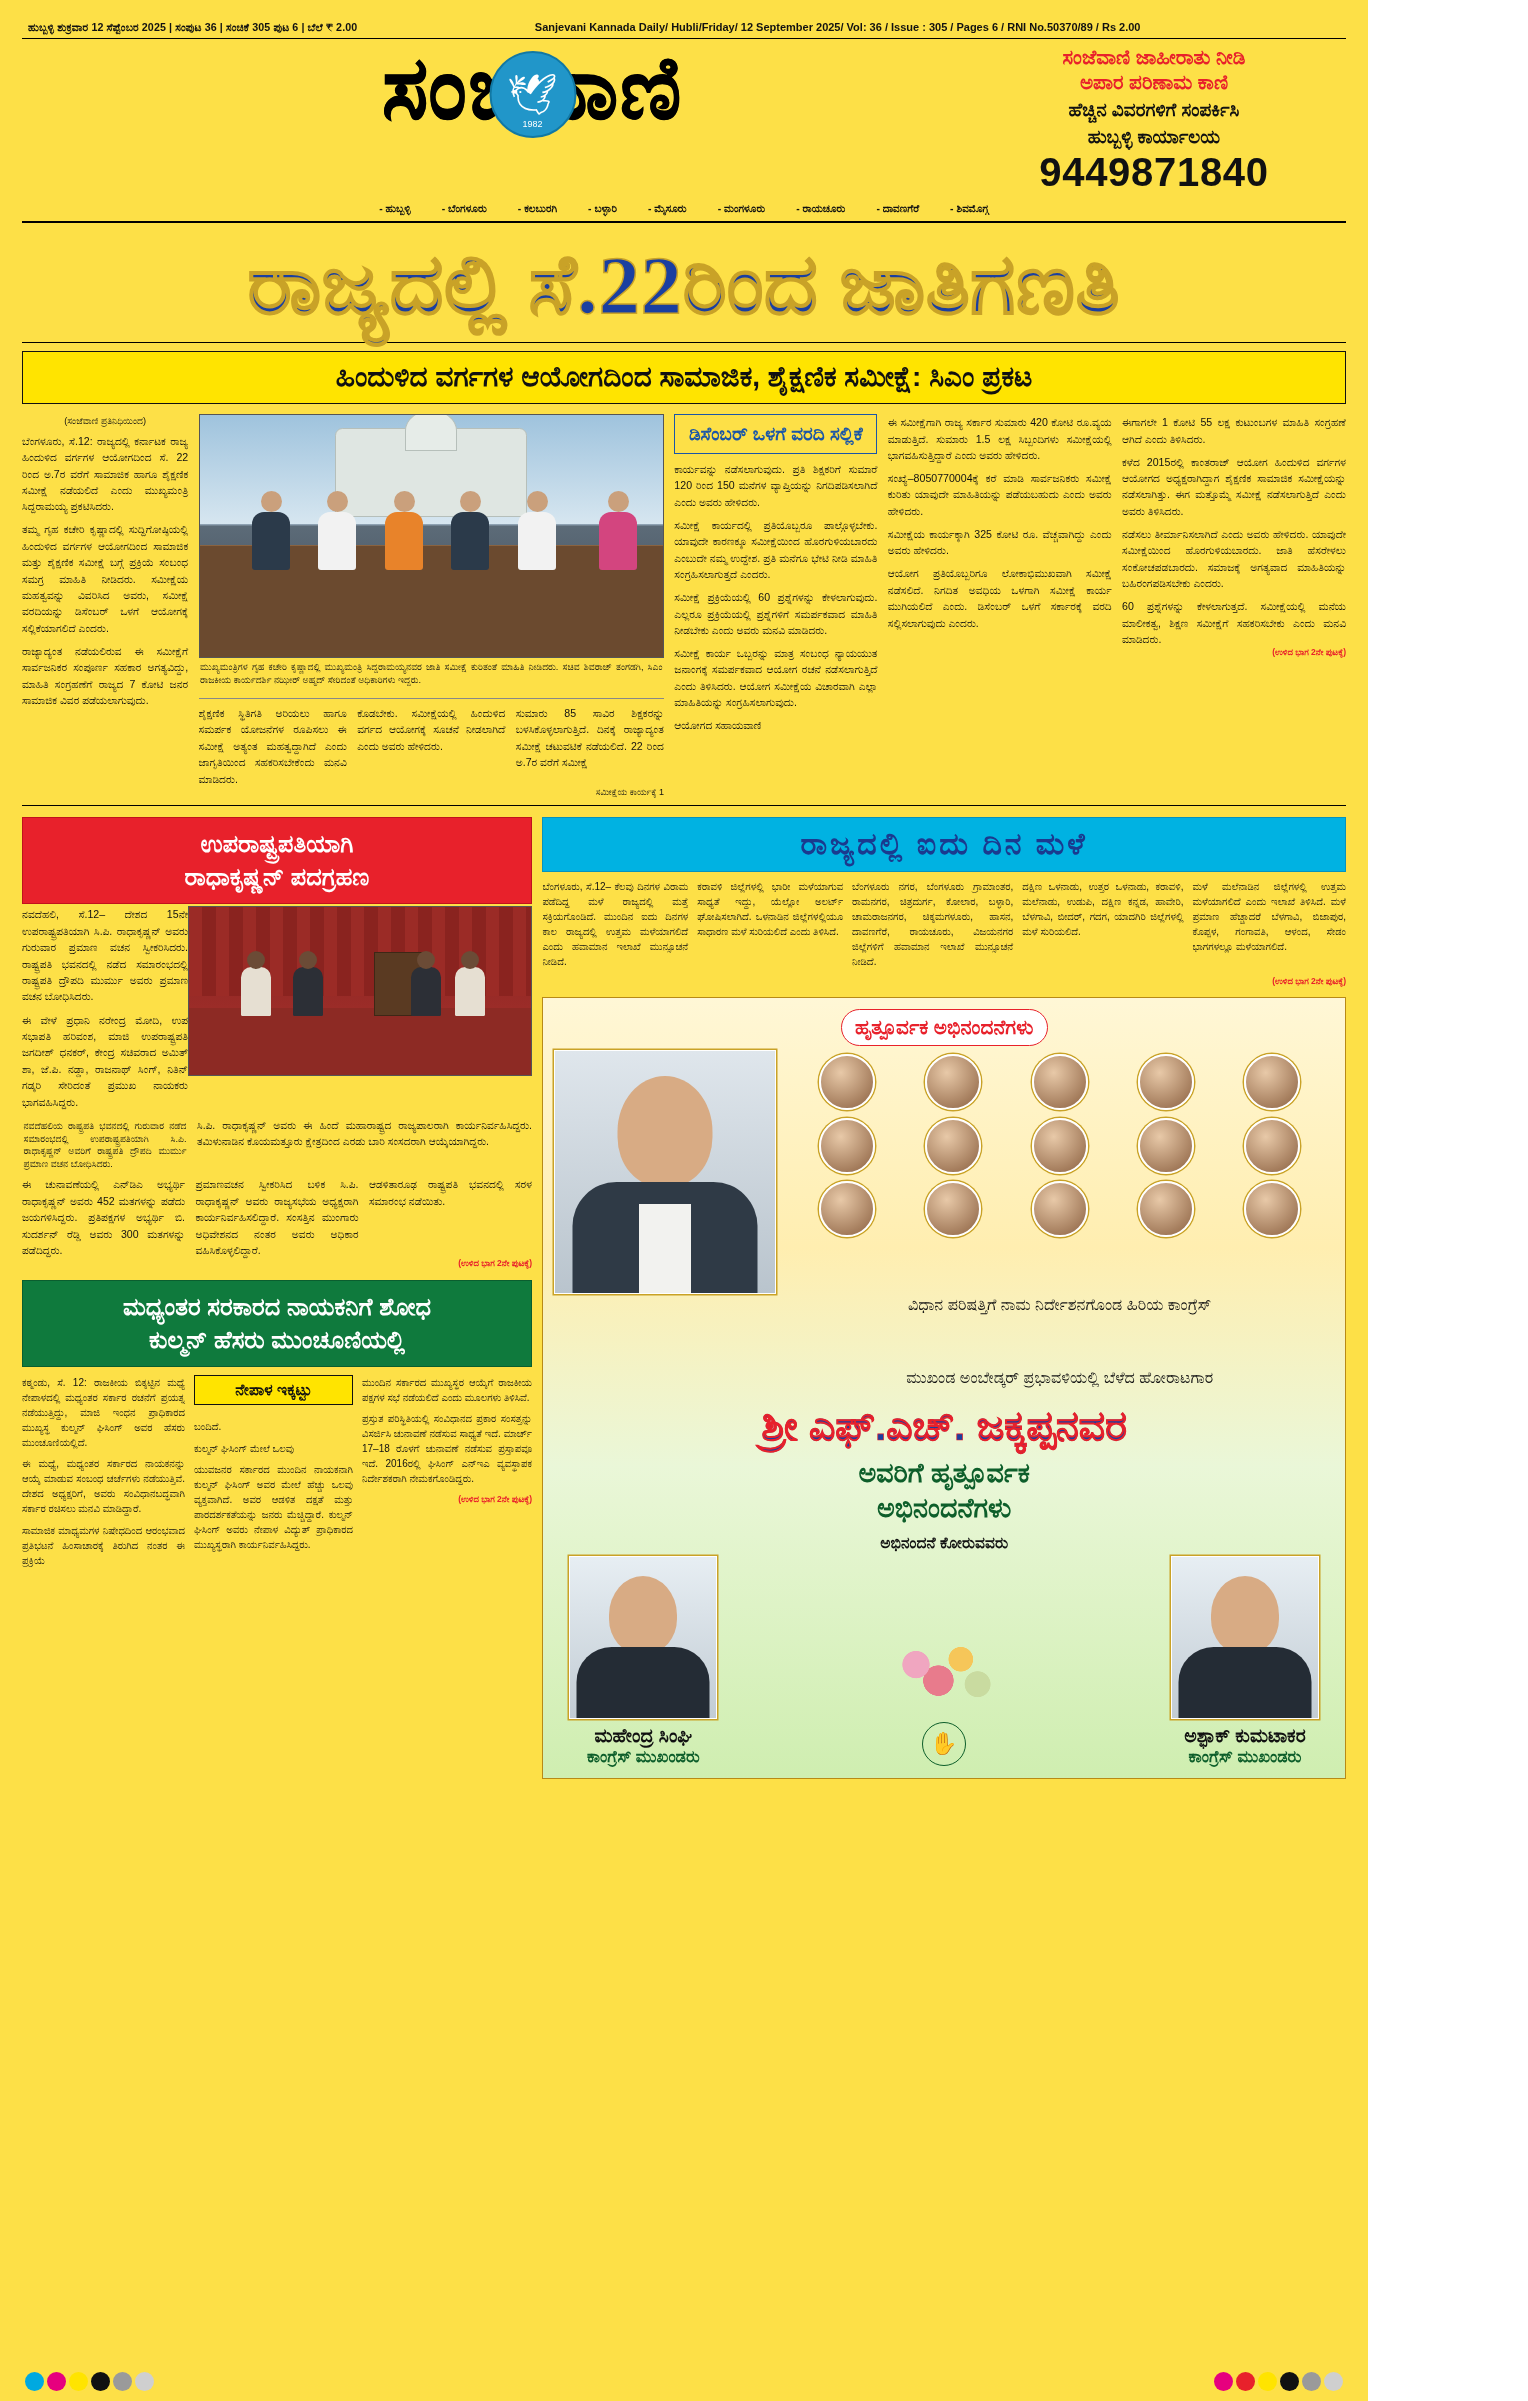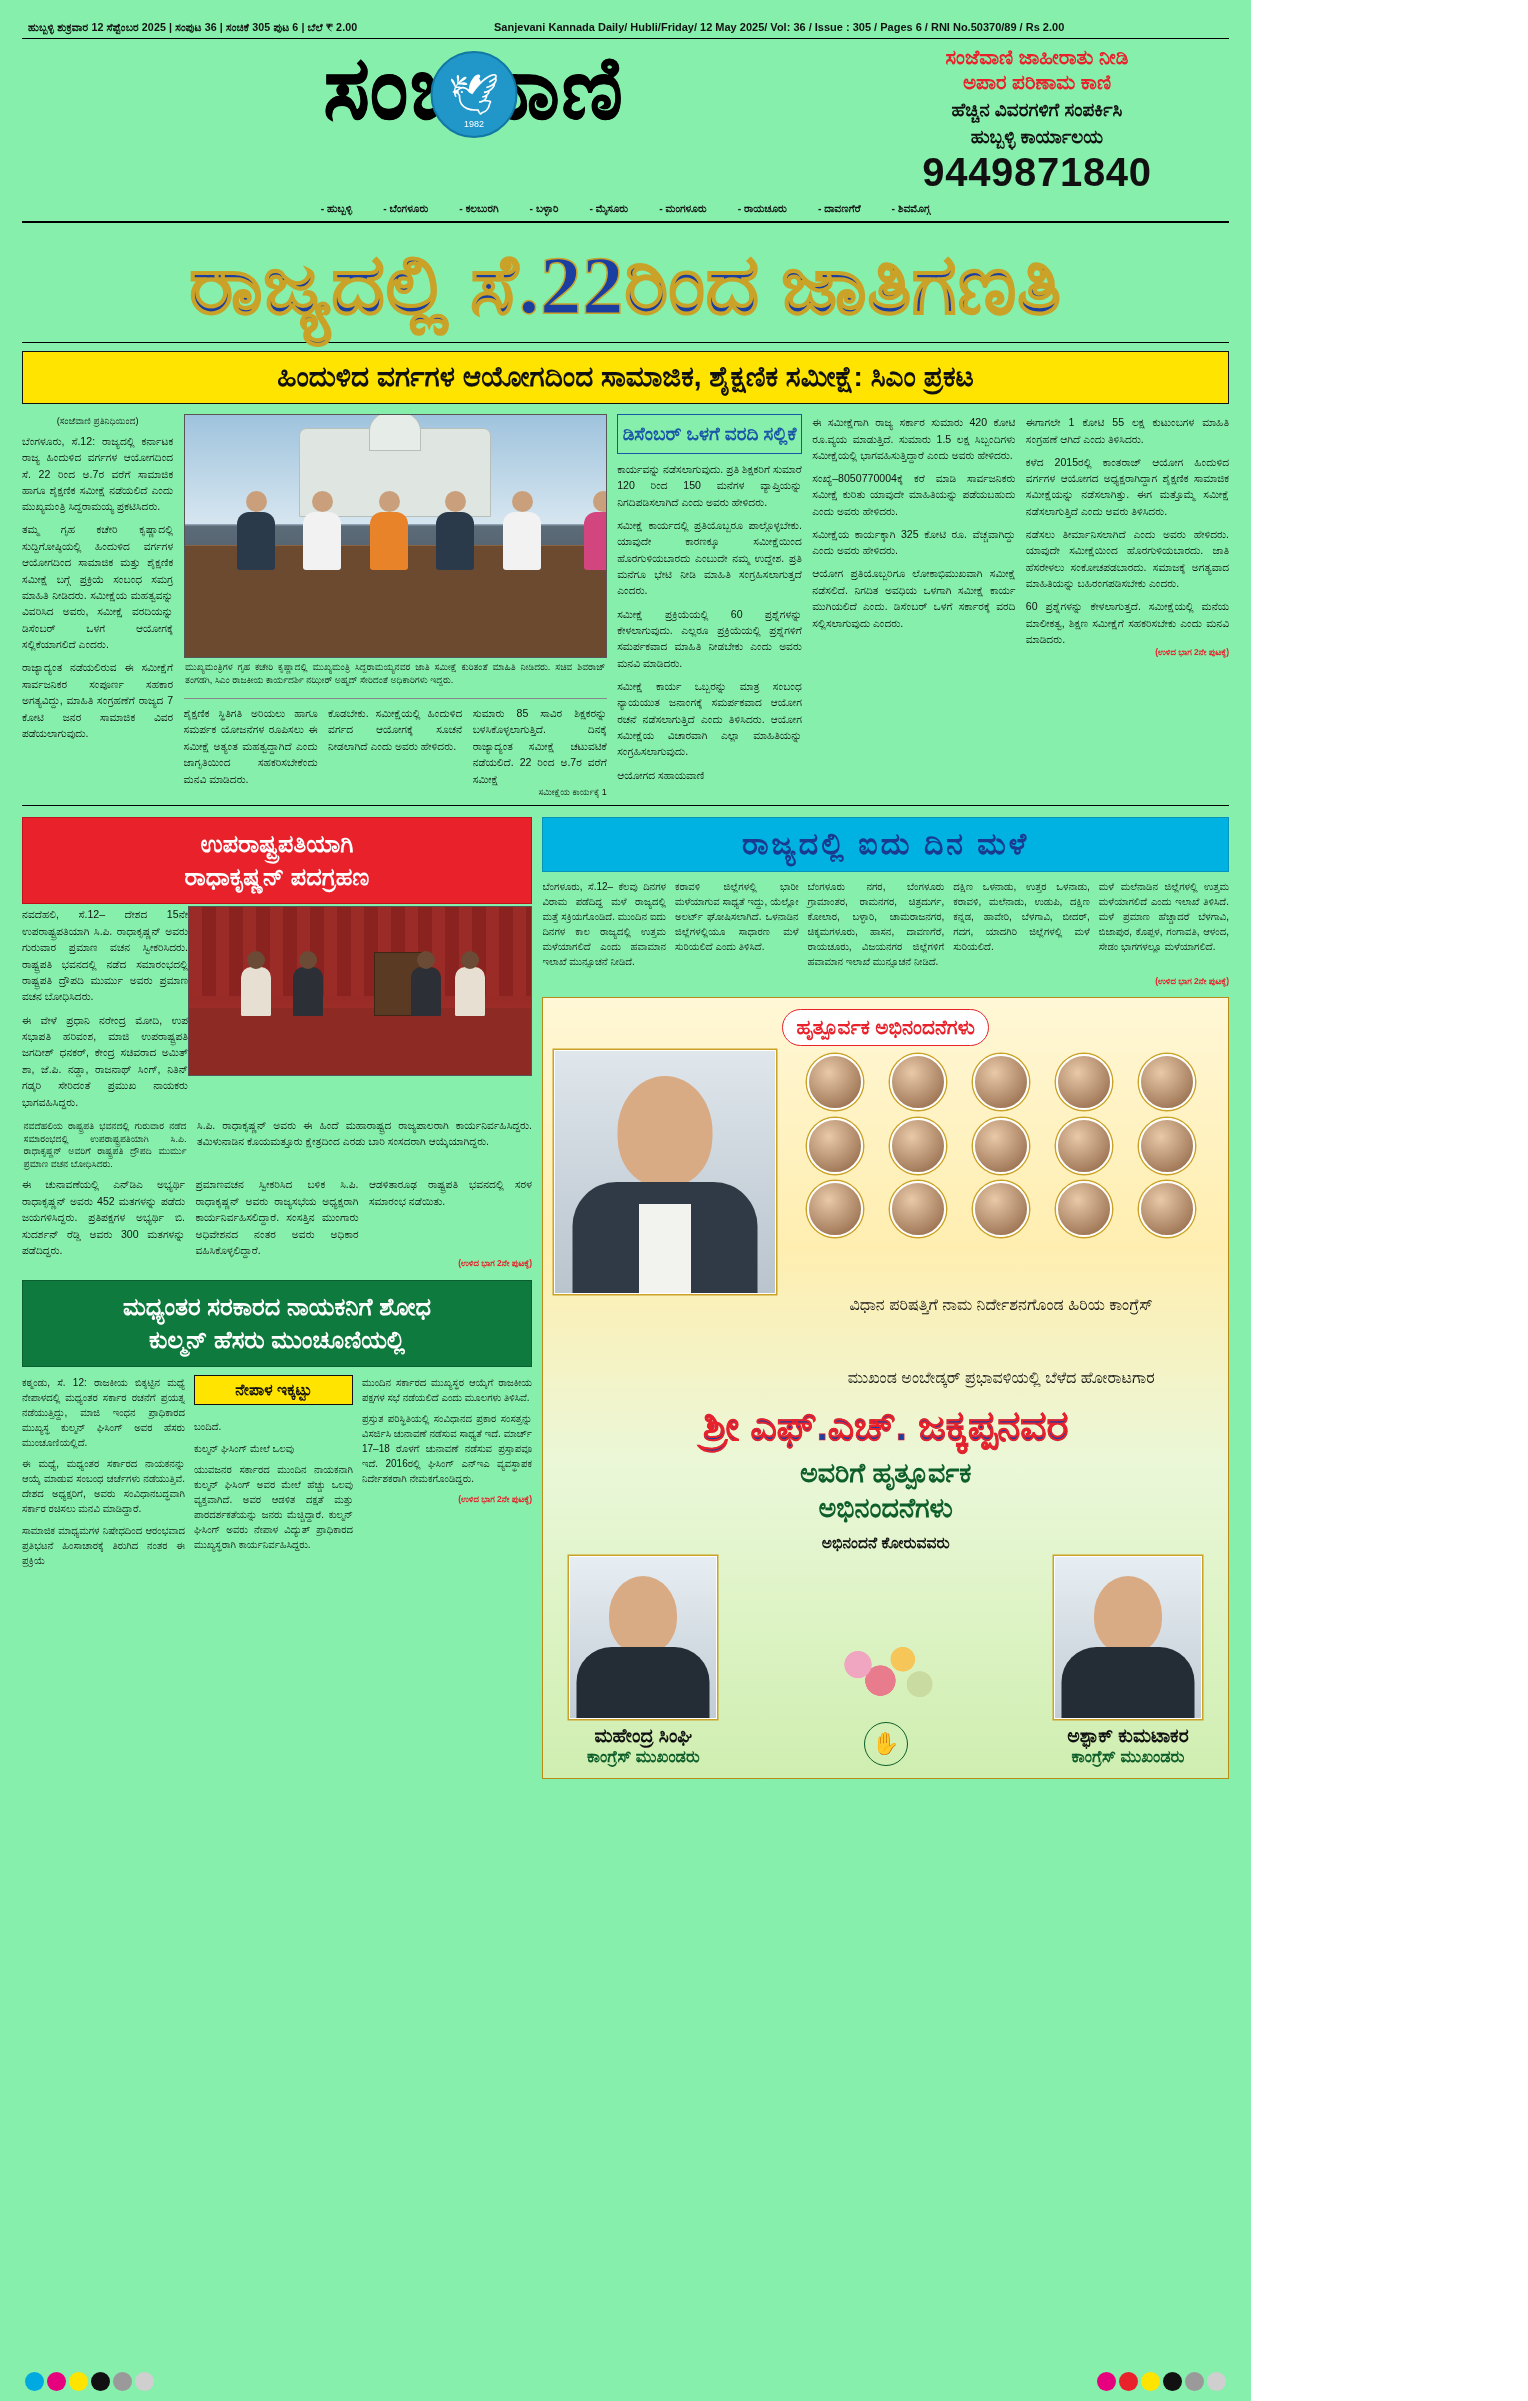--- a/index.html
+++ b/index.html
@@ -4,24 +4,24 @@
 <style>
   * { box-sizing: border-box; }
   html, body { margin:0; padding:0; }
   body {
     width: 1528px;
     background: #ffffff;
     font-family: "Liberation Sans", sans-serif;
     color: #111;
   }
   .page {
-    width: 1251px;
+    width: 1368px;
     min-height: 2401px;
     padding: 19px 22px 7.4px 22px;
-    background:#86efac;
+    background:#fde047;
     position: relative;
   }
 
   
   .meta-strip {
     display:flex;
     align-items:center;
     justify-content:space-between;
     font-size:11px;
     padding: 1.5px 6px 4.4px 6px;
@@ -312,21 +312,21 @@
   .three-col-text { column-count:3; column-gap:10.4px; }
   .small { font-size:10px; line-height:1.5; }
 </style>
 </head>
 <body>
 
 <div class="page">
 
   <div class="meta-strip">
     <div class="meta-left">ಹುಬ್ಬಳ್ಳಿ ಶುಕ್ರವಾರ 12 ಸೆಪ್ಟೆಂಬರ 2025  |  ಸಂಪುಟ 36  |  ಸಂಚಿಕೆ 305  ಪುಟ 6  |  ಬೆಲೆ ₹ 2.00</div>
-    <div class="meta-mid">Sanjevani Kannada Daily/ Hubli/Friday/ 12 May 2025/ Vol: 36 / Issue : 305 / Pages 6 / RNI No.50370/89 / Rs 2.00</div>
+    <div class="meta-mid">Sanjevani Kannada Daily/ Hubli/Friday/ 12 September 2025/ Vol: 36 / Issue : 305 / Pages 6 / RNI No.50370/89 / Rs 2.00</div>
     <div class="meta-right"></div>
   </div>
 
   <div class="masthead">
     <div class="mast-left"></div>
 
     <div class="mast-center">
       <div class="mast-title">ಸಂಜೆವಾಣಿ</div>
       <div class="mast-logo">
         <span class="dove">🕊</span>

